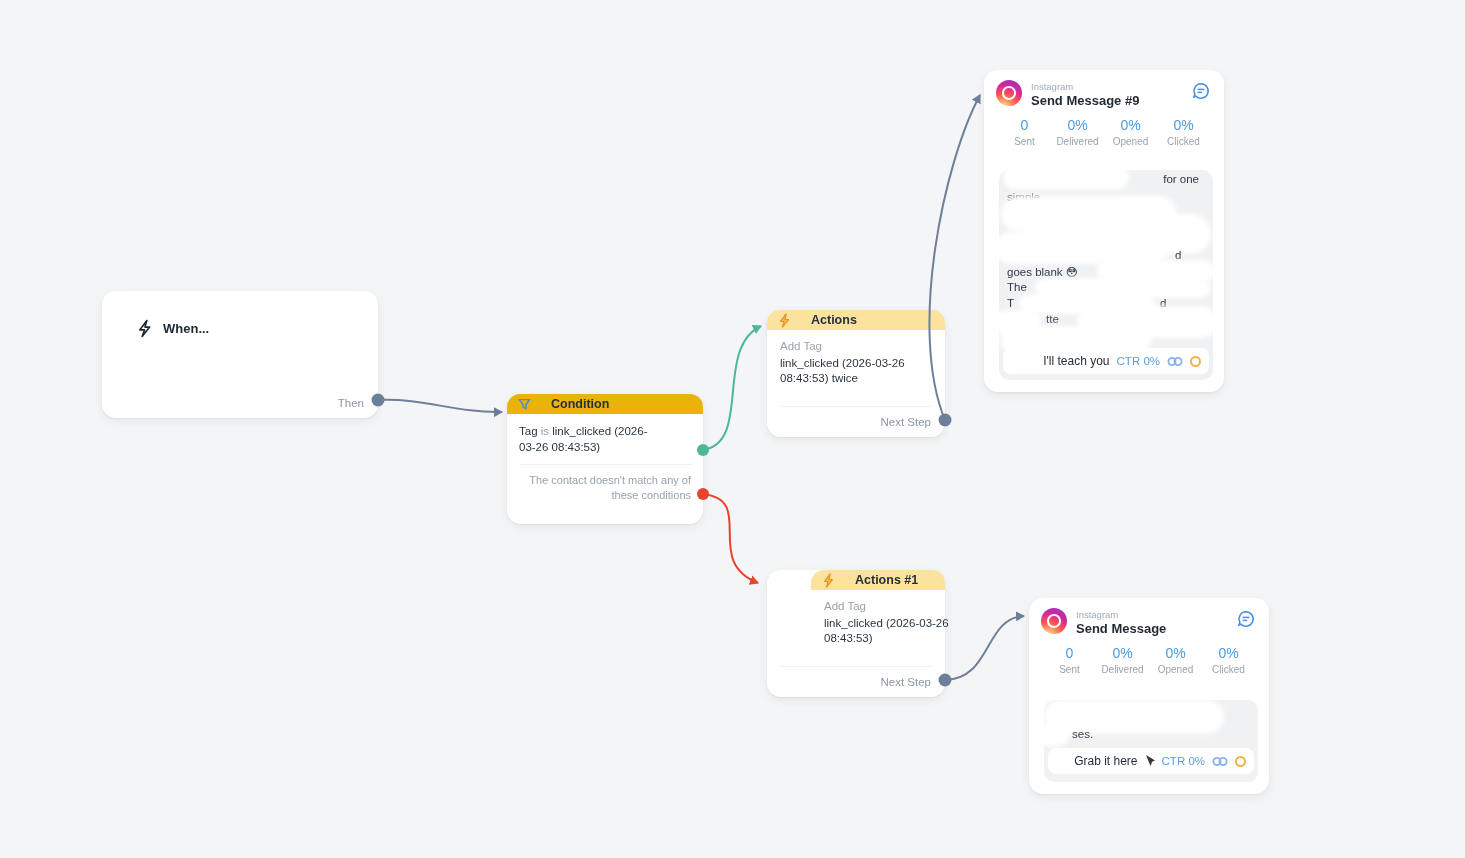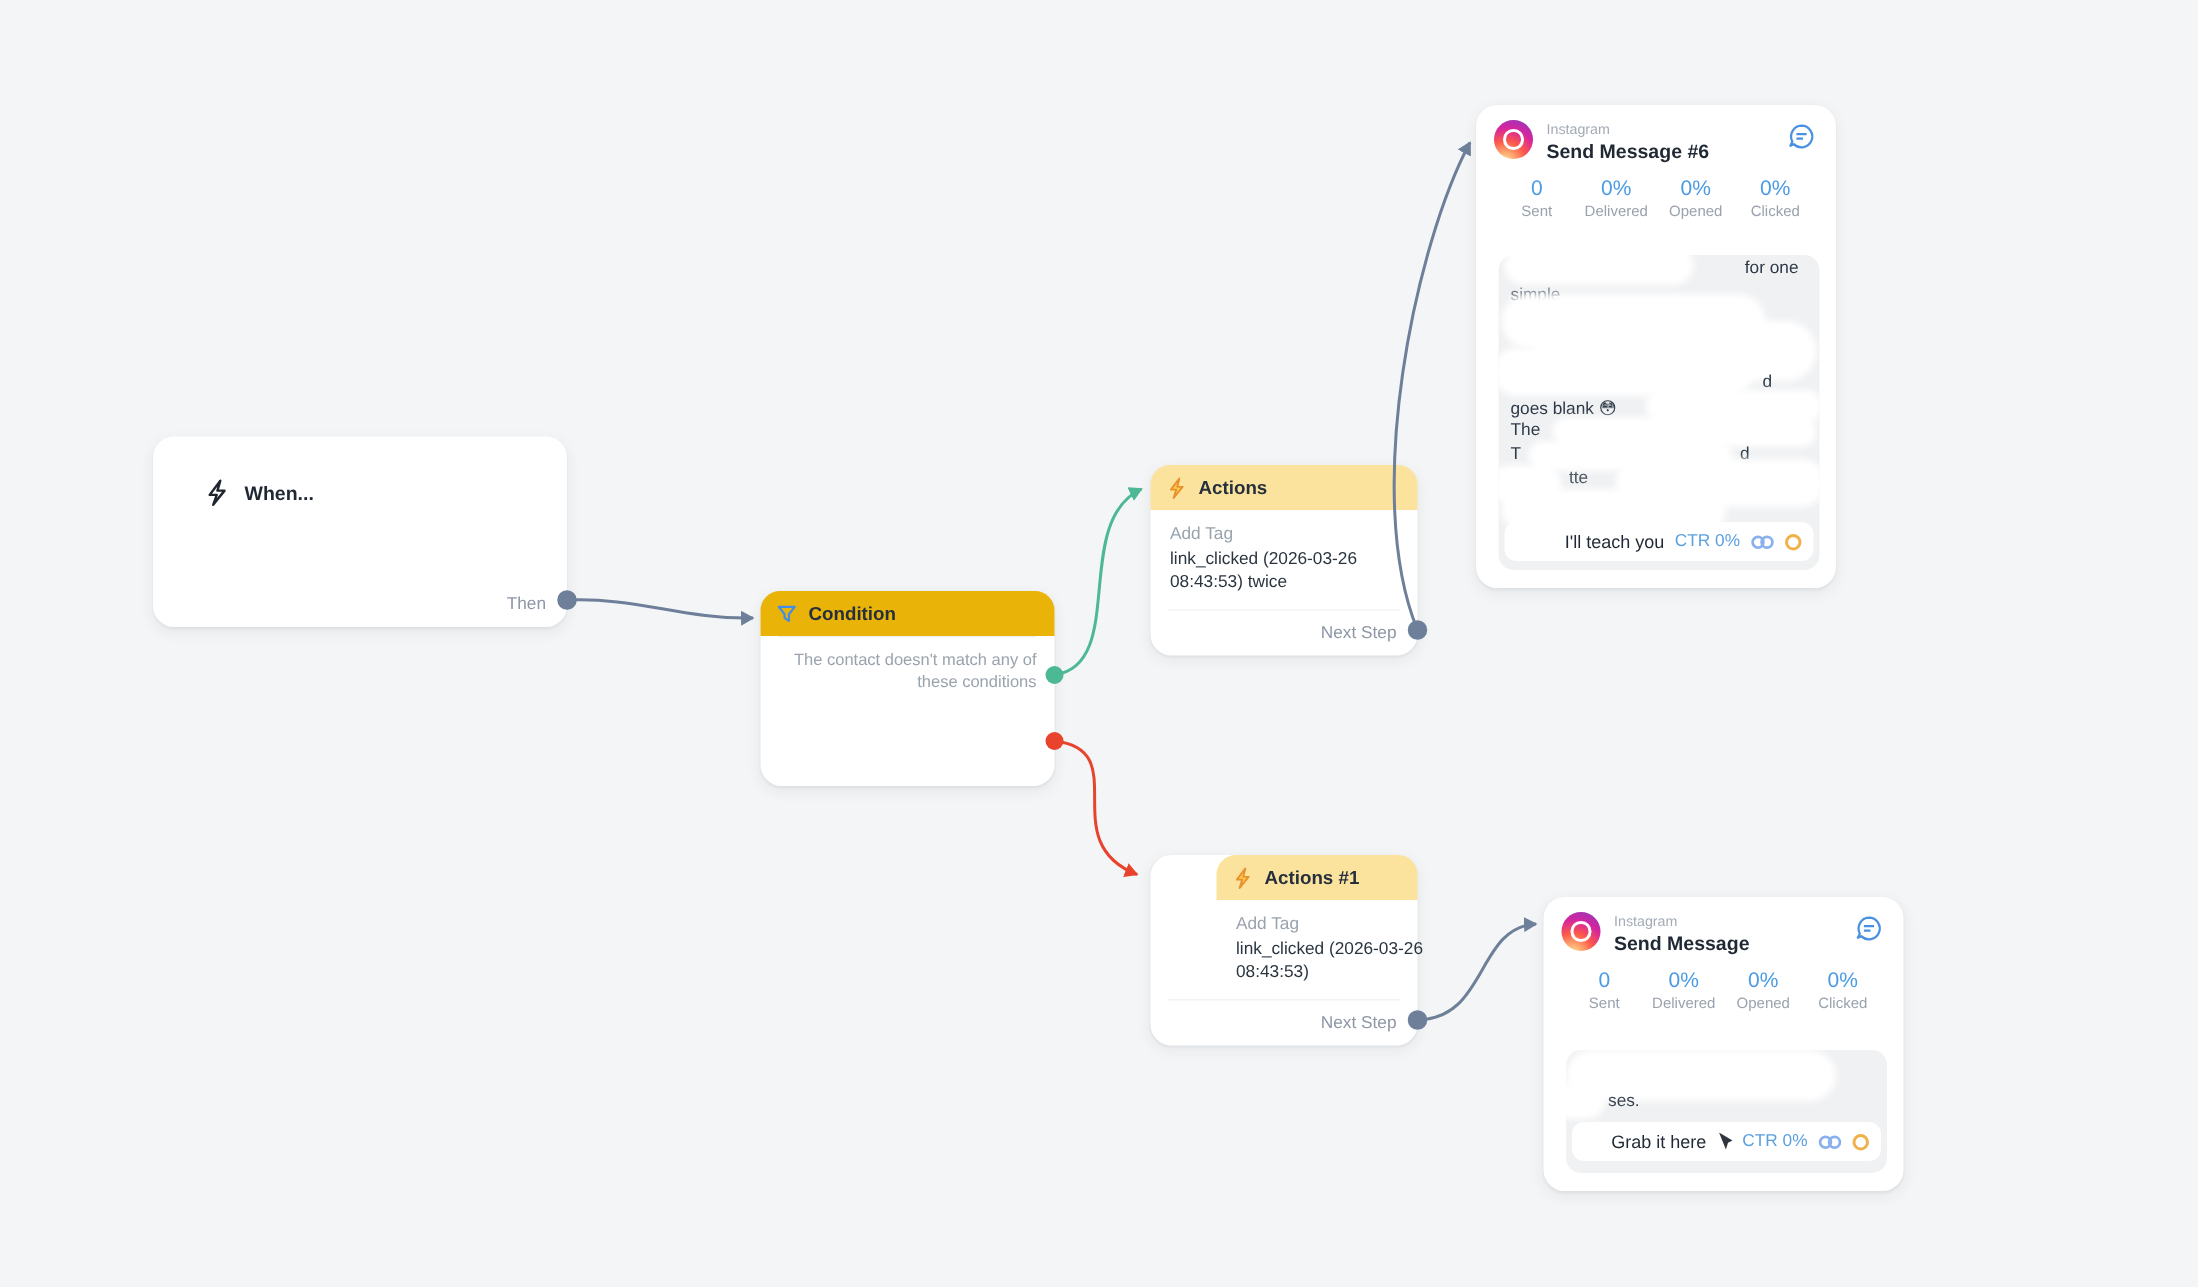--- a/index.html
+++ b/index.html
@@ -8,21 +8,21 @@
     background:#f4f5f6;
     font-family:"Liberation Sans","DejaVu Sans",sans-serif;
     color:#222b36;
   }
   .node{
     position:absolute;background:#fff;border-radius:14px;
     box-shadow:0 3px 10px rgba(25,39,62,.07),0 1px 2px rgba(25,39,62,.05);
   }
   
   .node-header{
-    display:flex;align-items:center;gap:8px;height:30px;padding:0 11px;
+    display:flex;align-items:center;gap:20px;height:20px;padding:0 11px;
     border-radius:13px 13px 0 0;font-size:12.5px;font-weight:600;color:#26303c;
   }
   .hdr-mint{background:#eab308;}
   .hdr-yellow{background:#fbe39e;}
   .divider{border-top:1px solid #eef0f3;margin:0 12px;}
   .gray{color:#98a2ad;}
   .footer-out{
     position:absolute;right:14px;bottom:9px;font-size:11.5px;color:#8d96a5;
   }
   
@@ -103,20 +103,21 @@
 
 <div class="node condition">
   <div class="node-header hdr-mint">
     <span>
       <svg width="13" height="13" viewBox="0 0 16 16" fill="none" stroke="#3f8fe8" stroke-width="1.8" stroke-linejoin="round">
         <path d="M1.5 2 H14.5 L9.8 8 V13.5 L6.2 11 V8 Z"></path>
       </svg>
     </span>
     <span>Condition</span>
   </div>
+  <div class="cond-rule"><span>Tag</span><span class="gray"> is </span><span>link_clicked (2026-03-26 08:43:53)</span></div>
   <div class="divider"></div>
   <div class="cond-else">The contact doesn't match any of these conditions</div>
 </div>
 
 <div class="node actions act-a">
   <div class="node-header hdr-yellow">
     <span>
       <svg width="13" height="15" viewBox="0 0 14 16" fill="#fcc94f" stroke="#e8922e" stroke-width="1.4" stroke-linejoin="round">
         <path d="M8.8 1 L2.8 9 H6.6 L4.8 15 L11.2 7 H7.4 Z"></path>
       </svg>
@@ -146,21 +147,21 @@
   </div>
   <div class="act-div"></div>
   <div class="footer-out">Next Step</div>
 </div>
 
 <div class="node msg msg-1">
   <div class="msg-head">
     <span class="ig lg"></span>
     <span class="msg-head-txt">
       <span class="msg-channel">Instagram</span>
-      <span class="msg-title">Send Message #6</span>
+      <span class="msg-title">Send Message #9</span>
     </span>
     <span class="bubble-ic">
       <svg width="18" height="18" viewBox="0 0 18 18" fill="none" stroke="#4a90e2" stroke-width="1.5">
         <path d="M9 1.8 a7.2 7.2 0 1 1 -5.1 12.3 L1.6 15.2 L2.9 12.4 A7.2 7.2 0 0 1 9 1.8 Z" stroke-linejoin="round"></path>
         <line x1="5.6" y1="7.4" x2="12.4" y2="7.4"></line>
         <line x1="5.6" y1="10.4" x2="10" y2="10.4"></line>
       </svg>
     </span>
   </div>
   <div class="stats">

